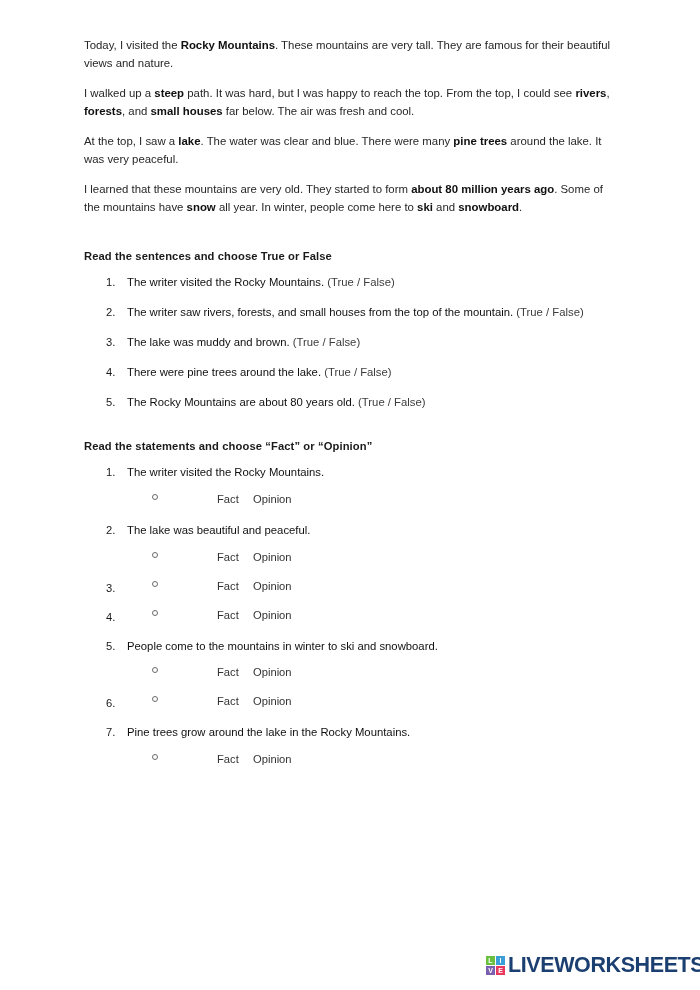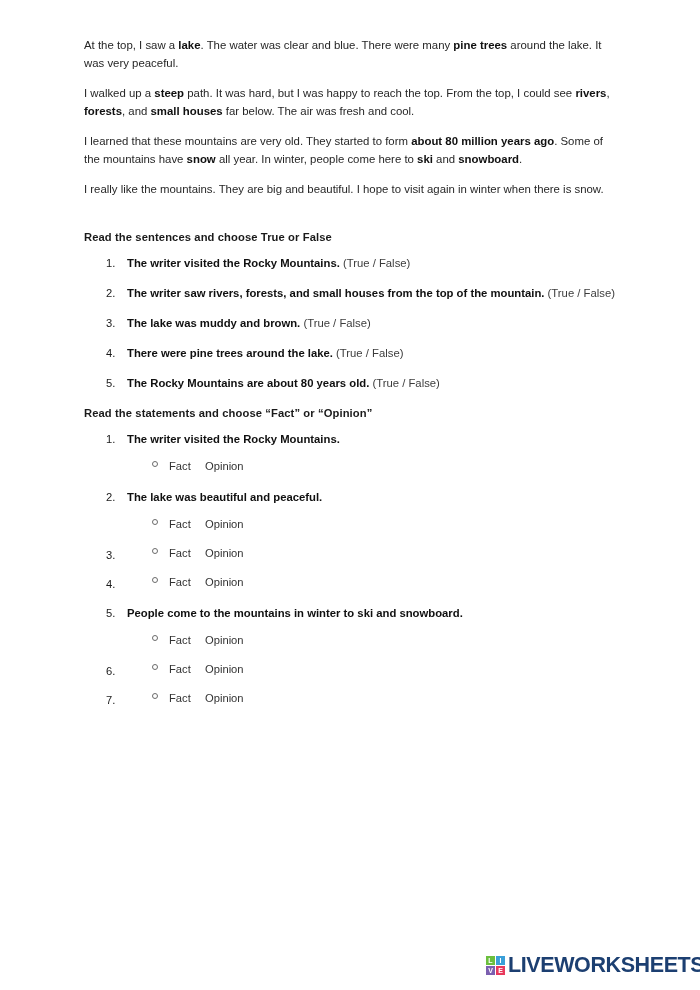--- a/index.html
+++ b/index.html
@@ -60,21 +60,21 @@
     position: absolute;
     left: 22px;
     top: 0;
     width: 18px;
     text-align: left;
     font-weight: normal;
     color: #1a1a1a;
     font-size: 11.2px;
   }
   .q-stem {
-    font-weight: bold;
+    font-weight: normal;
     color: #101010;
   }
   .q-choice {
     font-weight: normal;
     color: #3c3c3c;
   }
 
   
   ol.folist {
     list-style: none;
@@ -114,20 +114,21 @@
     height: 6px;
     border: 1px solid #6b6b6b;
     border-radius: 50%;
     box-sizing: border-box;
     background: transparent;
   }
   .fo-label {
     position: absolute;
     top: -2px;
     color: #333333;
+    margin-left: 48px;
   }
   .fo-label.fact { left: 42px; }
   .fo-label.opinion { left: 78px; }
 
   
   .footer-logo {
     position: absolute;
     left: 486px;
     top: 955px;
     display: flex;
@@ -160,37 +161,37 @@
     font-family: "Liberation Sans", sans-serif;
   }
 </style>
 </head>
 <body>
 
 <div class="page">
 
 
   <div id="journal-body">
+      <p class="journal-para"><span>Today, I visited the </span><b>Rocky Mountains</b><span>. These mountains are very tall. They are famous for their beautiful views and nature.</span></p>
+      <p class="journal-para"><span>I walked up a </span><b>steep</b><span> path. It was hard, but I was happy to reach the top. From the top, I could see </span><b>rivers</b><span>, </span><b>forests</b><span>, and </span><b>small houses</b><span> far below. The air was fresh and cool.</span></p>
       <p class="journal-para"><span>At the top, I saw a </span><b>lake</b><span>. The water was clear and blue. There were many </span><b>pine trees</b><span> around the lake. It was very peaceful.</span></p>
-      <p class="journal-para"><span>I walked up a </span><b>steep</b><span> path. It was hard, but I was happy to reach the top. From the top, I could see </span><b>rivers</b><span>, </span><b>forests</b><span>, and </span><b>small houses</b><span> far below. The air was fresh and cool.</span></p>
       <p class="journal-para"><span>I learned that these mountains are very old. They started to form </span><b>about 80 million years ago</b><span>. Some of the mountains have </span><b>snow</b><span> all year. In winter, people come here to </span><b>ski</b><span> and </span><b>snowboard</b><span>.</span></p>
-      <p class="journal-para"><span>I really like the mountains. They are big and beautiful. I hope to visit again in winter when there is snow.</span></p>
     </div>
 
   <div class="section-heading" style="margin-top:32px;">Read the sentences and choose True or False</div>
 
   <ol class="qlist" id="tf-list">
       <li><span class="num">1.</span><span class="q-stem">The writer visited the Rocky Mountains.</span> <span class="q-choice">(True / False)</span></li>
       <li><span class="num">2.</span><span class="q-stem">The writer saw rivers, forests, and small houses from the top of the mountain.</span> <span class="q-choice">(True / False)</span></li>
       <li><span class="num">3.</span><span class="q-stem">The lake was muddy and brown.</span> <span class="q-choice">(True / False)</span></li>
       <li><span class="num">4.</span><span class="q-stem">There were pine trees around the lake.</span> <span class="q-choice">(True / False)</span></li>
       <li><span class="num">5.</span><span class="q-stem">The Rocky Mountains are about 80 years old.</span> <span class="q-choice">(True / False)</span></li>
     </ol>
 
-  <div class="section-heading" style="margin-top:14px;">Read the statements and choose “Fact” or “Opinion”</div>
+  <div class="section-heading" style="margin-top:28px;">Read the statements and choose “Fact” or “Opinion”</div>
 
   <ol class="folist" id="fo-list">
       <li><span class="num">1.</span><span class="q-stem">The writer visited the Rocky Mountains.</span><div class="fo-options">
           <span class="fo-bullet"></span>
           <span class="fo-label fact">Fact</span>
           <span class="fo-label opinion">Opinion</span>
         </div></li>
       <li><span class="num">2.</span><span class="q-stem">The lake was beautiful and peaceful.</span><div class="fo-options">
           <span class="fo-bullet"></span>
           <span class="fo-label fact">Fact</span>
@@ -209,21 +210,21 @@
       <li><span class="num">5.</span><span class="q-stem">People come to the mountains in winter to ski and snowboard.</span><div class="fo-options">
           <span class="fo-bullet"></span>
           <span class="fo-label fact">Fact</span>
           <span class="fo-label opinion">Opinion</span>
         </div></li>
       <li><span class="num">6.</span><div class="fo-options">
           <span class="fo-bullet"></span>
           <span class="fo-label fact">Fact</span>
           <span class="fo-label opinion">Opinion</span>
         </div></li>
-      <li><span class="num">7.</span><div class="fo-options">
+      <li><span class="num">7.</span><span class="q-stem">Pine trees grow around the lake in the Rocky Mountains.</span><div class="fo-options">
           <span class="fo-bullet"></span>
           <span class="fo-label fact">Fact</span>
           <span class="fo-label opinion">Opinion</span>
         </div></li>
     </ol>
 
 </div>
 
 <div class="footer-logo">
   <div class="logo-mark" id="logo-mark">

